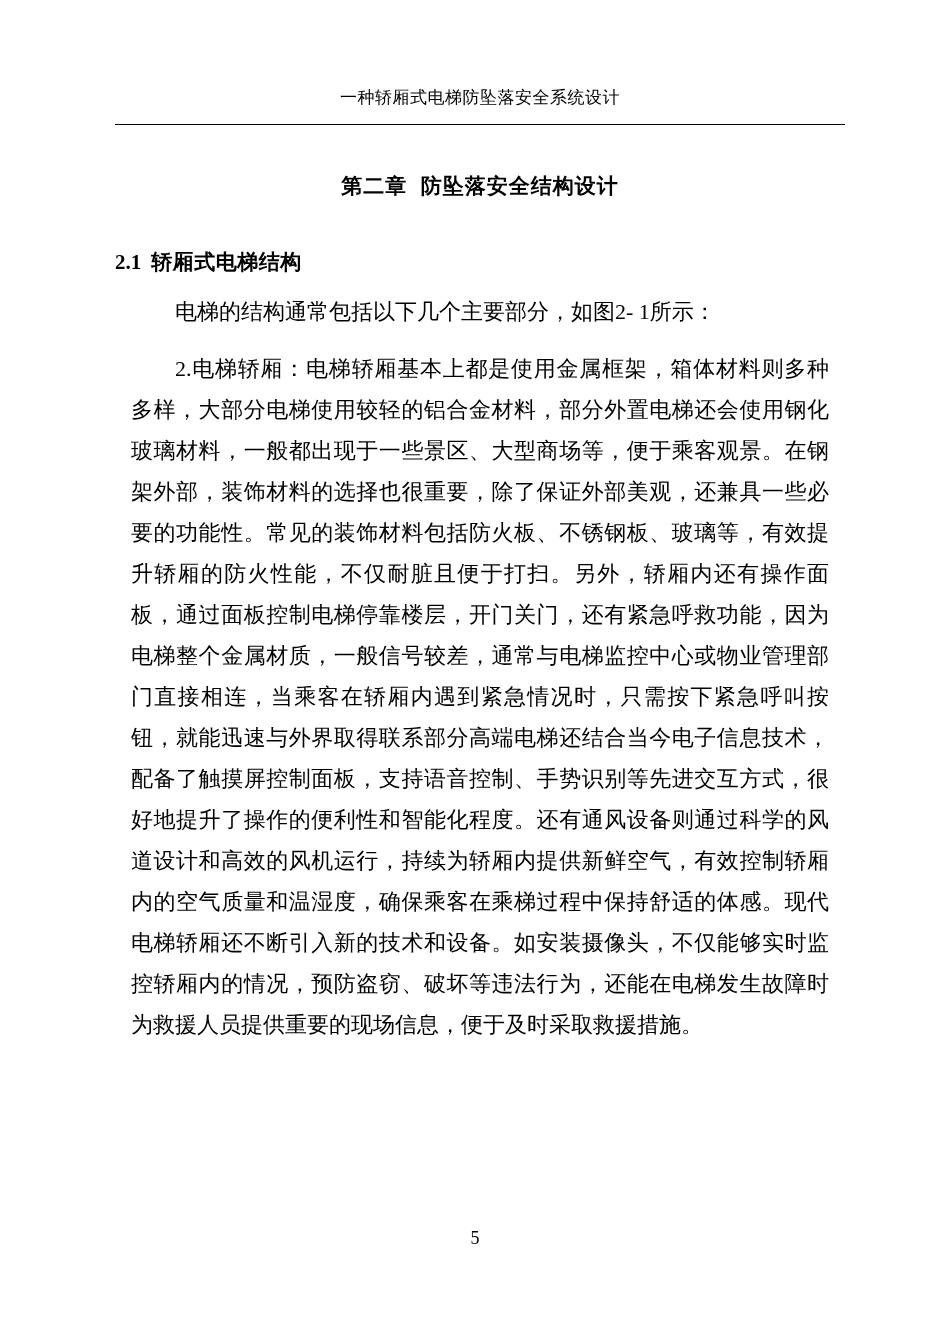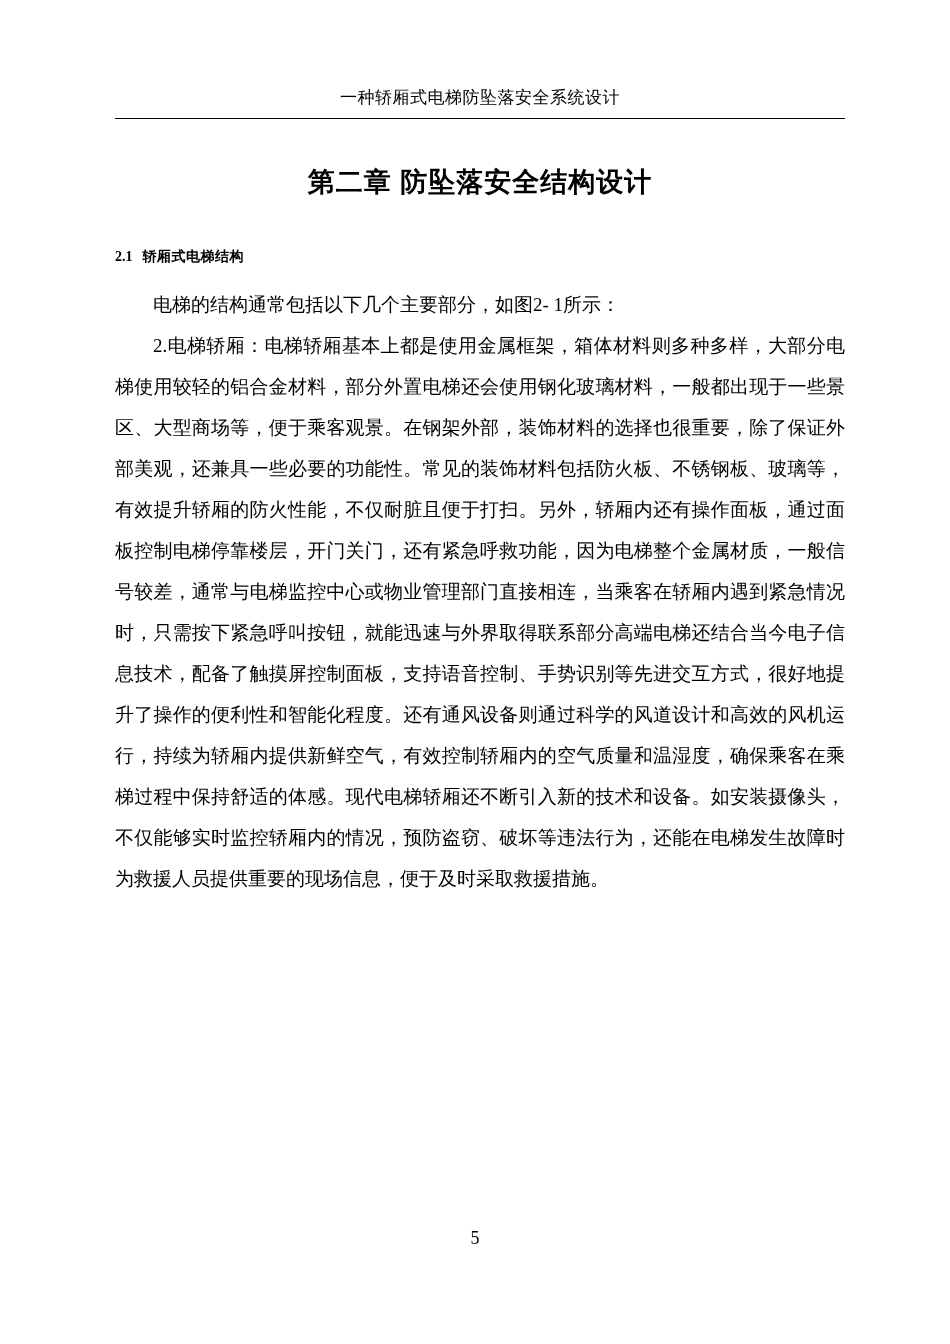--- a/index.html
+++ b/index.html
@@ -18,50 +18,50 @@
     padding: 88px 105px 0 115px;
     overflow: hidden;
   }
   .page-header {
     width: 100%;
   }
   .running-header {
     text-align: center;
     font-size: 17px;
     line-height: 20px;
-    padding-bottom: 10px;
+    padding-bottom: 16px;
     border-bottom: 1px solid #000000;
     letter-spacing: 0.5px;
   }
   .chapter-title {
     margin: 46px 0 0 0;
     text-align: center;
-    font-family: Liberation Sans, sans-serif;
-    font-size: 27px;
+    font-family: Liberation Mono, monospace;
+    font-size: 21px;
     line-height: 34px;
     font-weight: bold;
     letter-spacing: 1px;
   }
   .section-heading {
     margin: 44px 0 14px 0;
-    font-size: 14px;
+    font-size: 21px;
     line-height: 26px;
     font-weight: bold;
   }
   .section-number {
     font-family: "Liberation Serif", "DejaVu Serif", serif;
     margin-right: 10px;
   }
   .section-title {
     font-family: "Liberation Sans", "DejaVu Sans", sans-serif;
     letter-spacing: 0.5px;
   }
   .body-paragraph {
-    margin: 0;
-    font-size: 19px;
+    margin: 16px;
+    font-size: 22px;
     line-height: 41px;
     text-align: justify;
     text-justify: inter-ideograph;
     text-indent: 2em;
     word-break: break-all;
   }
   .page-footer {
     position: absolute;
     left: 0;
     right: 0;

